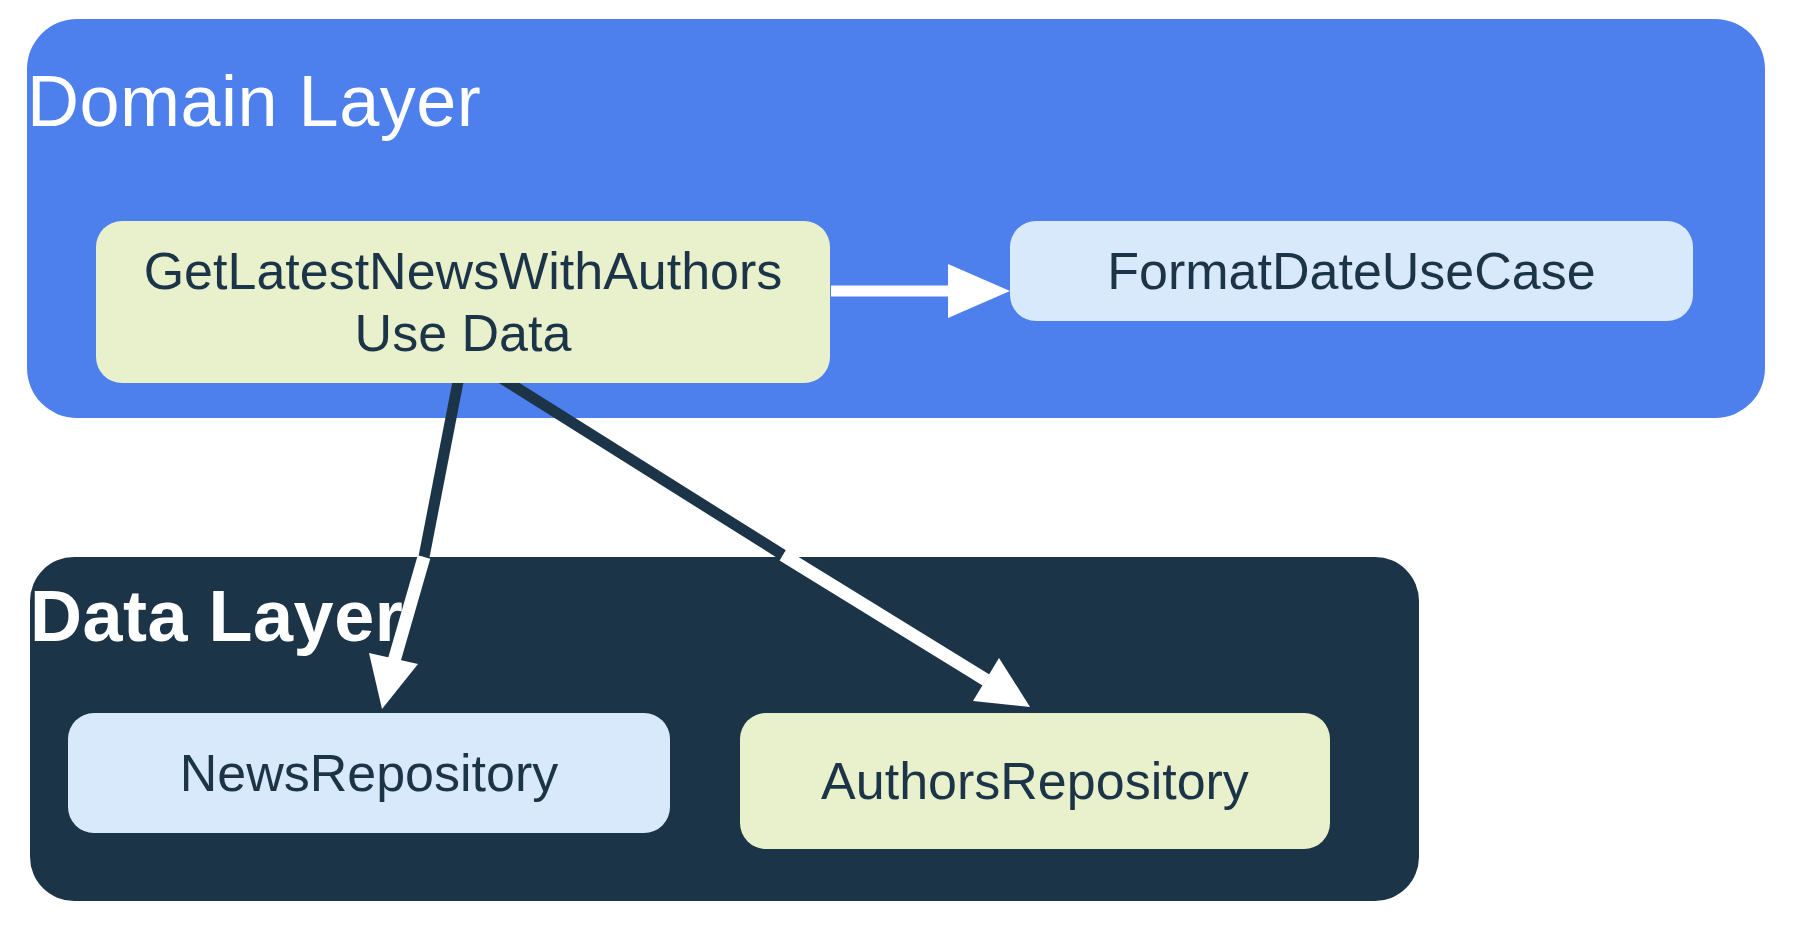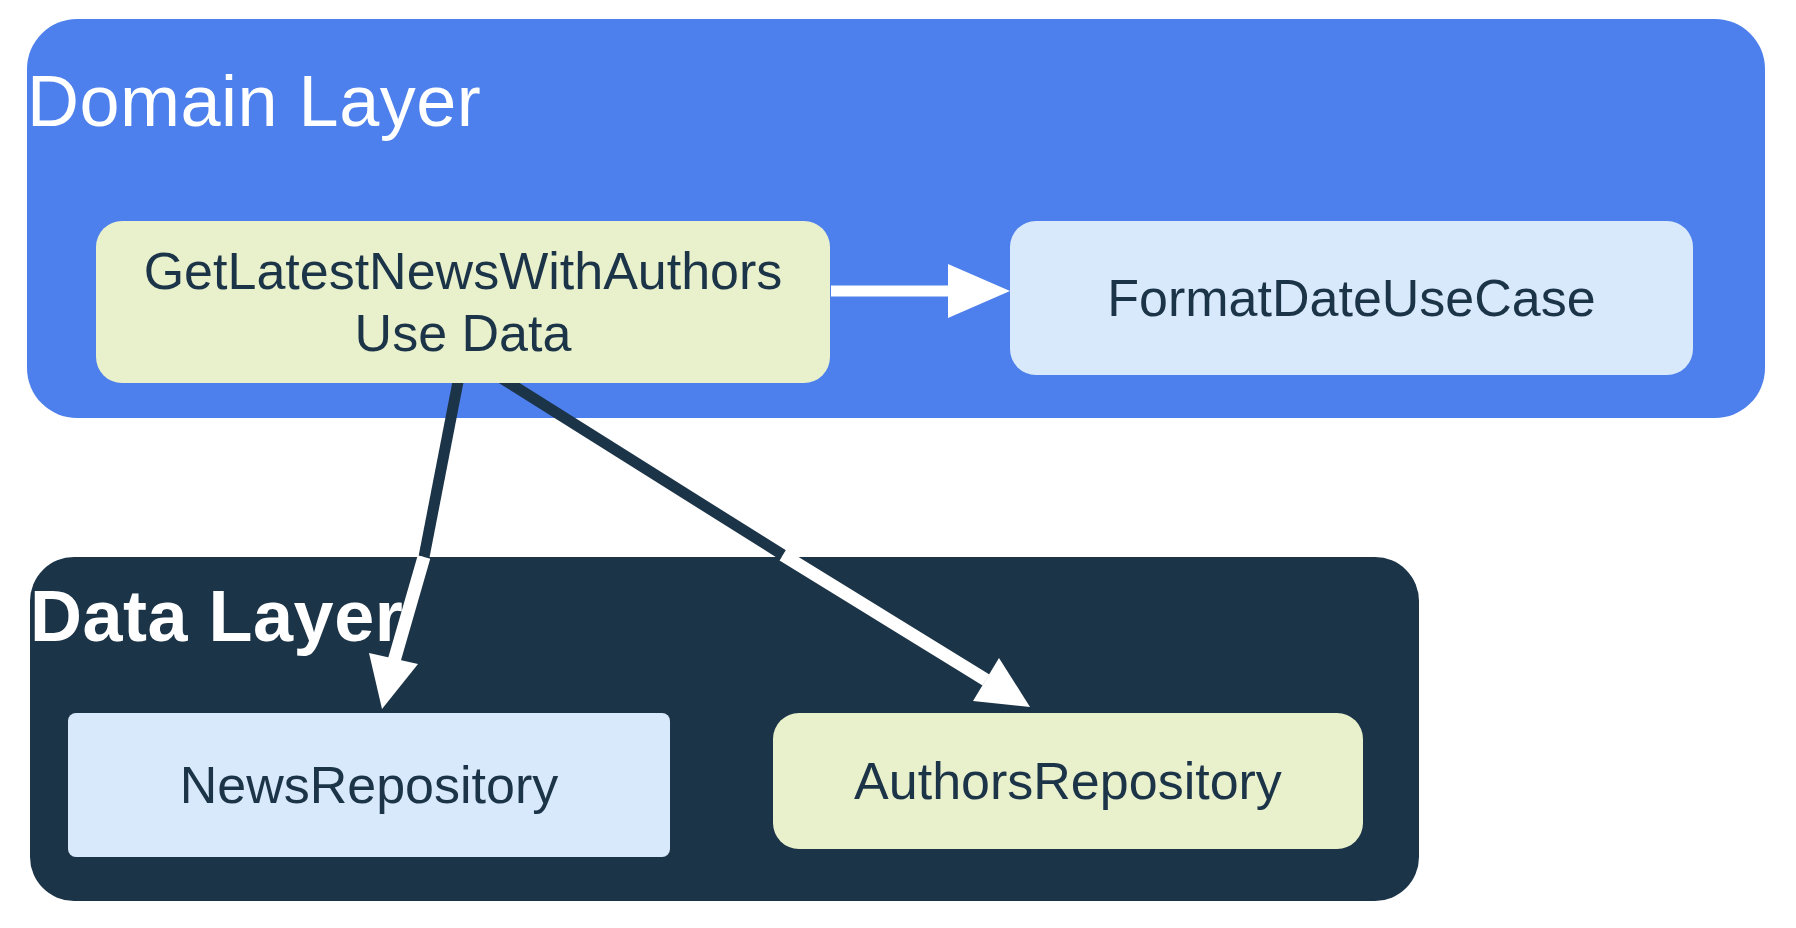--- a/index.html
+++ b/index.html
@@ -43,23 +43,23 @@
     position:absolute;
     display:flex;align-items:center;justify-content:center;
     color:var(--navy);
     font-size:52px;
     font-weight:400;
     text-align:center;
     line-height:62px;
     white-space:nowrap;
   }
   .node-usecase{left:96px;top:221px;width:734px;height:162px;background:var(--pale-green);border-radius:26px;}
-  .node-formatdate{left:1010px;top:221px;width:683px;height:154px;background:var(--pale-blue);border-radius:26px;}
-  .node-news{left:68px;top:713px;width:602px;height:144px;background:var(--pale-blue);border-radius:8px;}
-  .node-authors{left:740px;top:713px;width:590px;height:136px;background:var(--pale-green);border-radius:26px;margin-left:33px;}
+  .node-formatdate{left:1010px;top:221px;width:683px;height:100px;background:var(--pale-blue);border-radius:26px;}
+  .node-news{left:68px;top:713px;width:602px;height:120px;background:var(--pale-blue);border-radius:26px;}
+  .node-authors{left:740px;top:713px;width:590px;height:136px;background:var(--pale-green);border-radius:26px;}
   .arrows{
     position:absolute;left:0;top:0;width:1796px;height:928px;
     pointer-events:none;
   }
   .arrow-dark{stroke:var(--navy);stroke-width:11;fill:none;}
   .arrow-white{stroke:var(--arrow-white);stroke-width:13;fill:none;}
   .arrow-white-shaft-h{stroke:var(--arrow-white);stroke-width:11;fill:none;}
   .arrow-head{fill:var(--arrow-white);stroke:none;}
 </style>
 </head>

